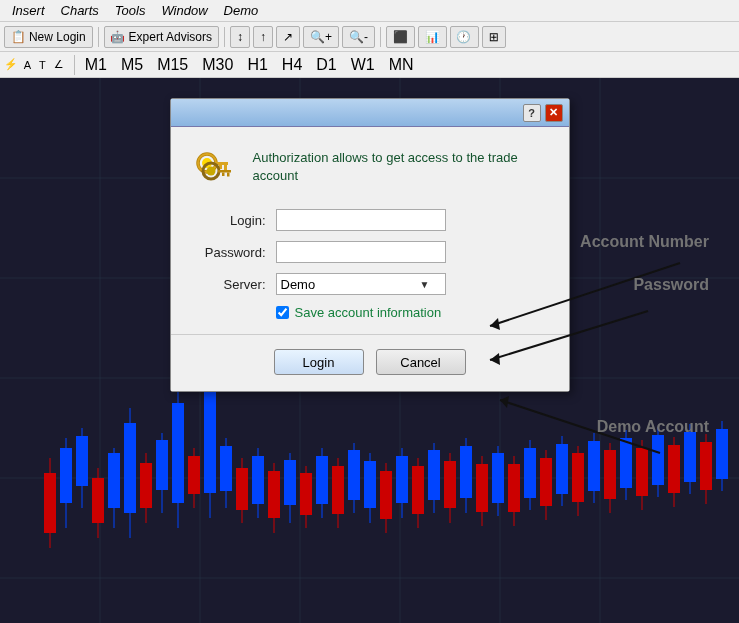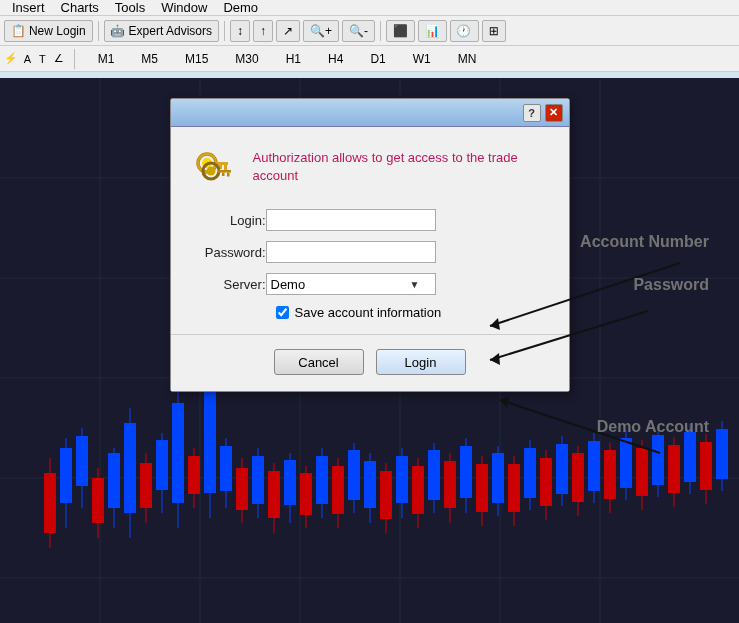--- a/index.html
+++ b/index.html
@@ -10,24 +10,25 @@
       font-family: 'Segoe UI', Tahoma, Arial, sans-serif;
       font-size: 13px;
       overflow: hidden;
       position: relative;
     }
 
     
     .menubar {
       background: #f0f0f0;
       border-bottom: 1px solid #ccc;
-      height: 16px;
+      height: 22px;
       display: flex;
       align-items: center;
       padding: 0 4px;
+      font-style: italic;
     }
     .menubar-item {
       padding: 2px 8px;
       cursor: pointer;
       font-size: 13px;
     }
 
     
     .toolbar1 {
       background: #f0f0f0;
@@ -57,25 +58,24 @@
       background: #f0f0f0;
       border-bottom: 1px solid #ccc;
       height: 26px;
       display: flex;
       align-items: center;
       padding: 2px 4px;
       gap: 2px;
     }
     .tf-btn {
       padding: 1px 5px;
-      font-size: 12px;
+      font-size: 16px;
       cursor: pointer;
       border: 1px solid transparent;
       border-radius: 2px;
-      margin-left: 13px;
     }
 
     
     .chart-area {
       position: absolute;
       top: 78px;
       left: 0;
       right: 0;
       bottom: 0;
       background: #1a1a2e;
@@ -146,34 +146,35 @@
       display: flex;
       align-items: center;
       gap: 14px;
       margin-bottom: 18px;
     }
     .keys-icon {
       width: 48px;
       height: 48px;
     }
     .dialog-desc {
-      color: #be185d;
+      color: #14532d;
       font-size: 13px;
       line-height: 1.4;
       flex: 1;
     }
 
     .form-row {
       display: flex;
       align-items: center;
       margin-bottom: 10px;
     }
     .form-label {
       width: 75px;
       text-align: right;
+      margin-right: 10px;
       font-size: 13px;
       color: #222;
     }
     .form-input {
       width: 170px;
       height: 22px;
       border: 1px solid #aaa;
       background: white;
       padding: 2px 4px;
       font-size: 13px;
@@ -206,21 +207,21 @@
       display: flex;
       align-items: center;
       margin-left: 85px;
       margin-bottom: 14px;
     }
     .checkbox-row input[type=checkbox] {
       margin-right: 6px;
     }
     .checkbox-label {
       font-size: 13px;
-      color: #000000;
+      color: #15803d;
     }
 
     .dialog-separator {
       height: 1px;
       background: #ccc;
       margin: 8px -20px 14px -20px;
     }
 
     .dialog-buttons {
       display: flex;
@@ -491,22 +492,22 @@
       </div>
 
       <div class="checkbox-row">
         <input type="checkbox" checked="" style="">
         <label class="checkbox-label">Save account information</label>
       </div>
 
       <div class="dialog-separator"></div>
 
       <div class="dialog-buttons">
+        <button class="dlg-btn dlg-btn-login">Login</button>
         <button class="dlg-btn dlg-btn-cancel">Cancel</button>
-        <button class="dlg-btn dlg-btn-login">Login</button>
       </div>
     </div>
   </div>
 </div>
 
 <div class="annotations">
 
   <span class="ann-label" style="right: 30px; top: 155px;">Account Number</span>
 
   <svg style="position:absolute; top:0; left:0; width:100%; height:100%; pointer-events:none;">

